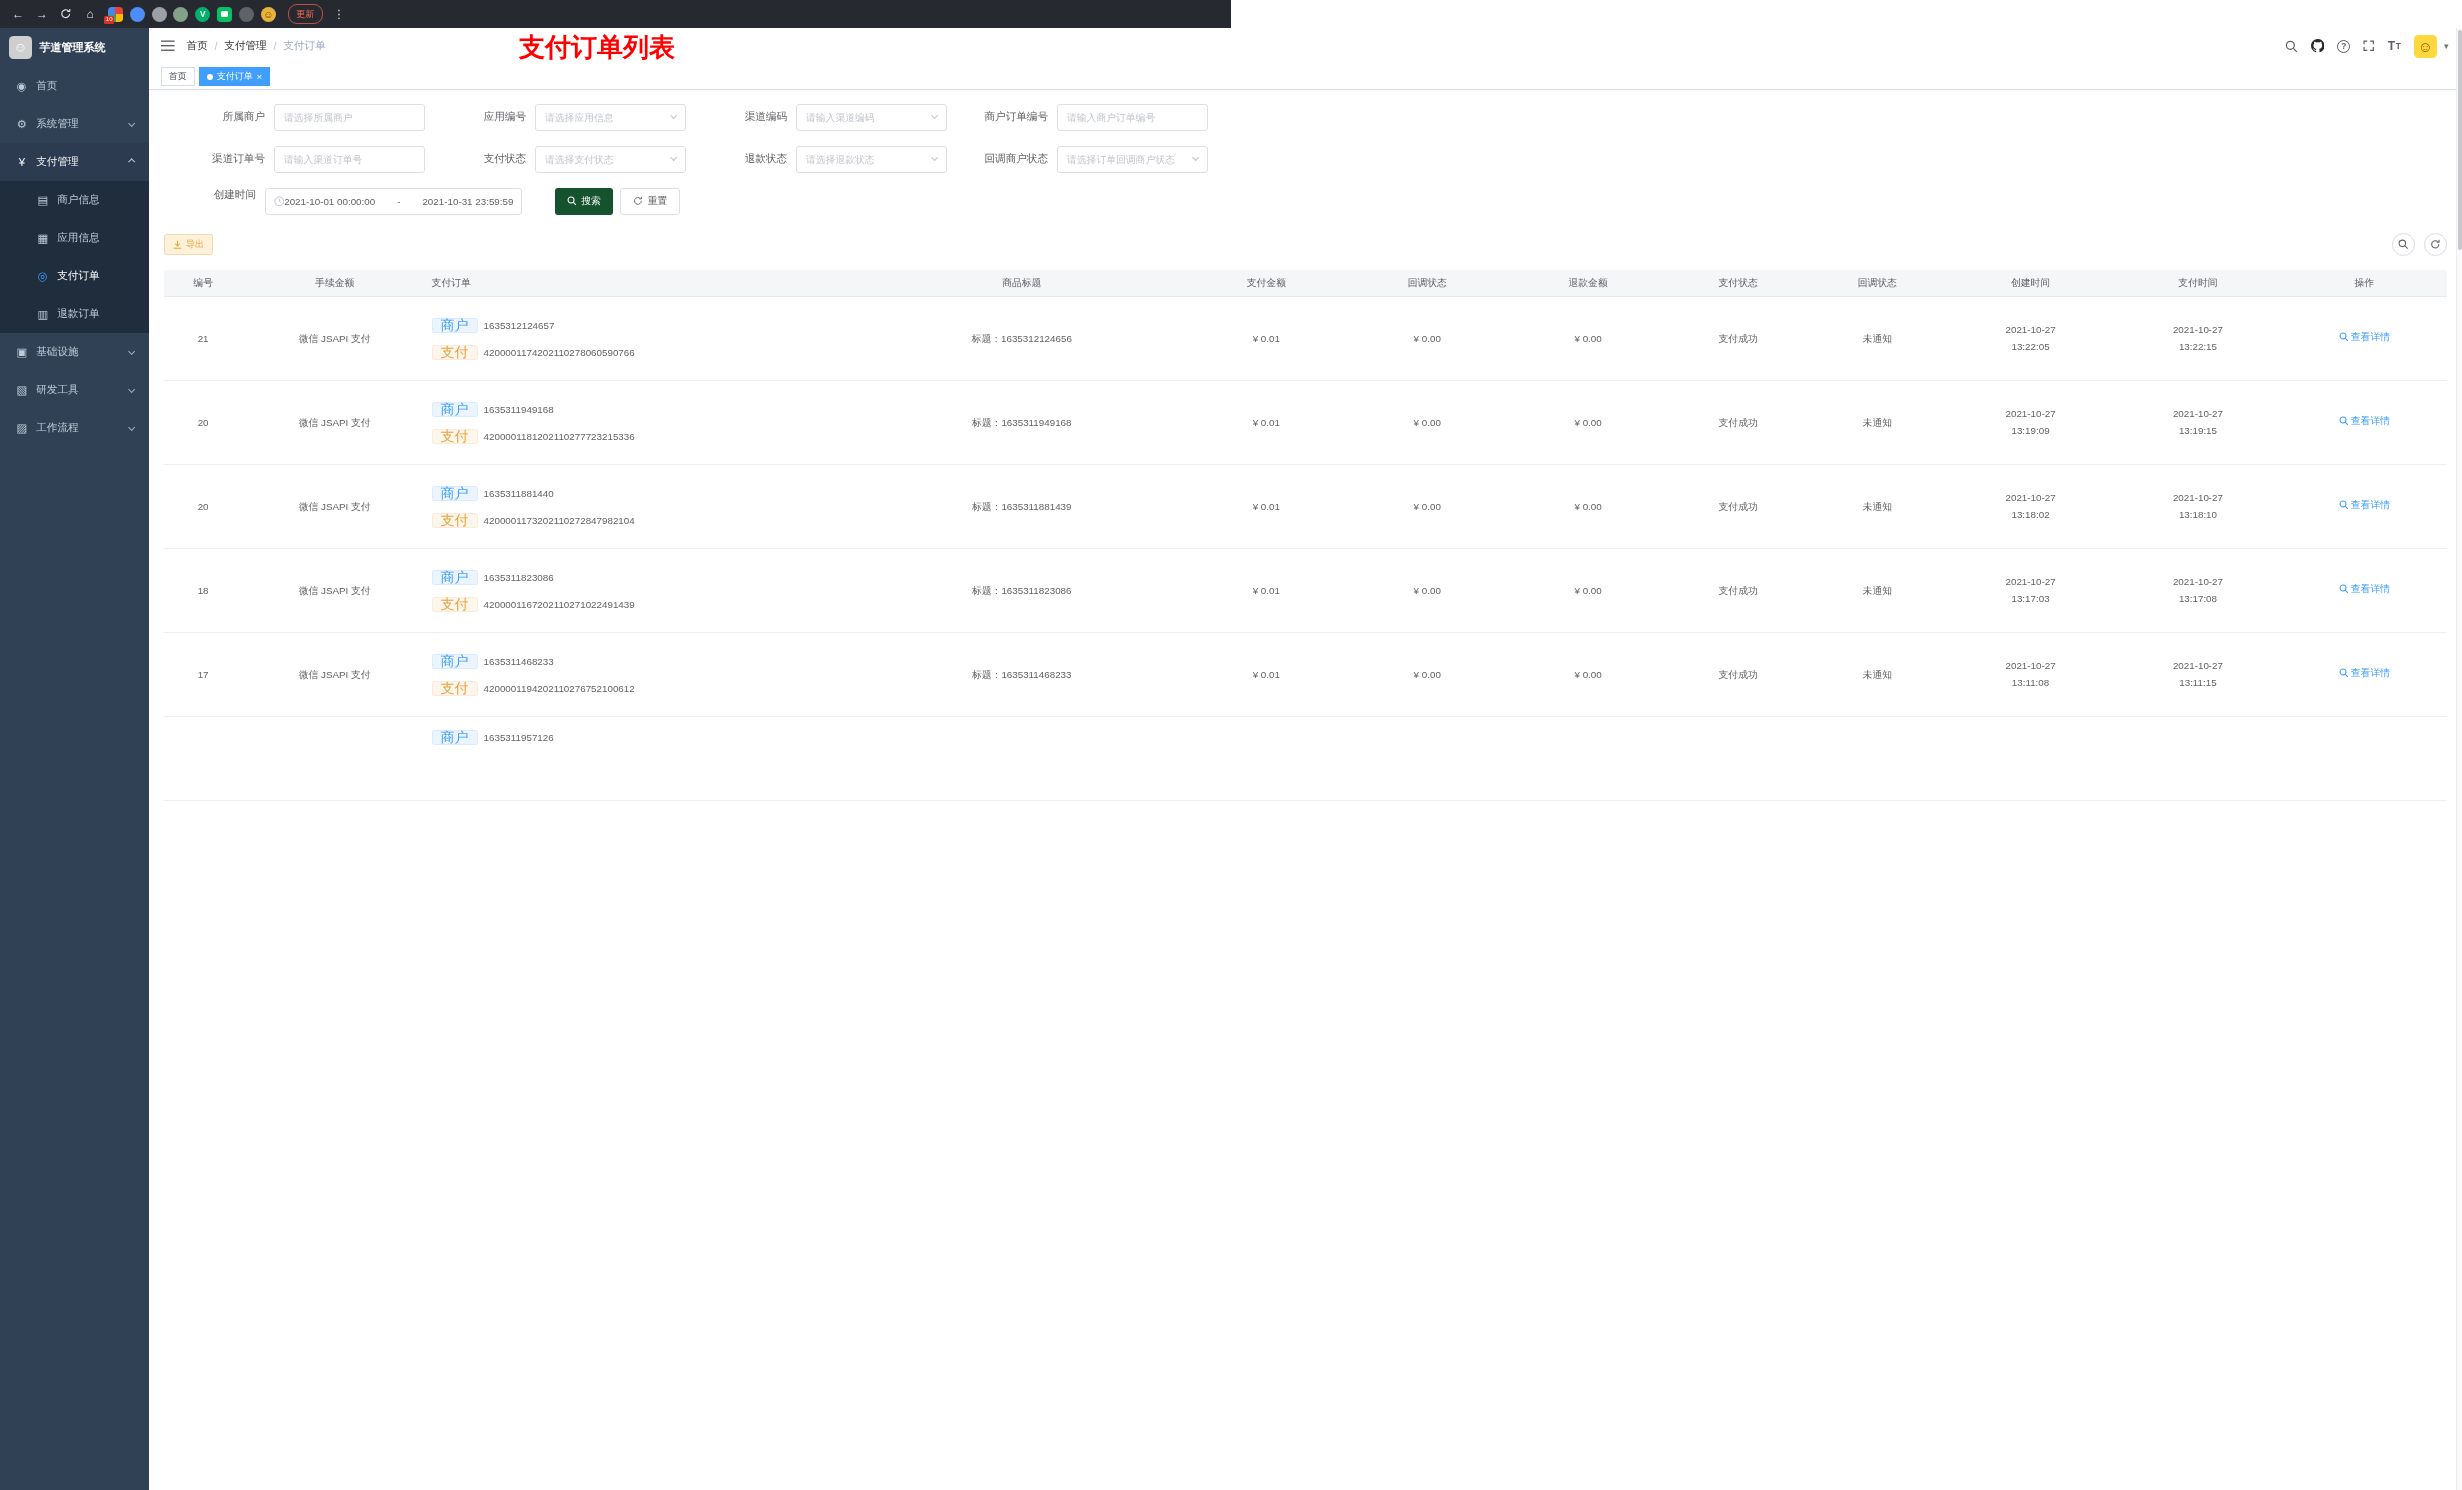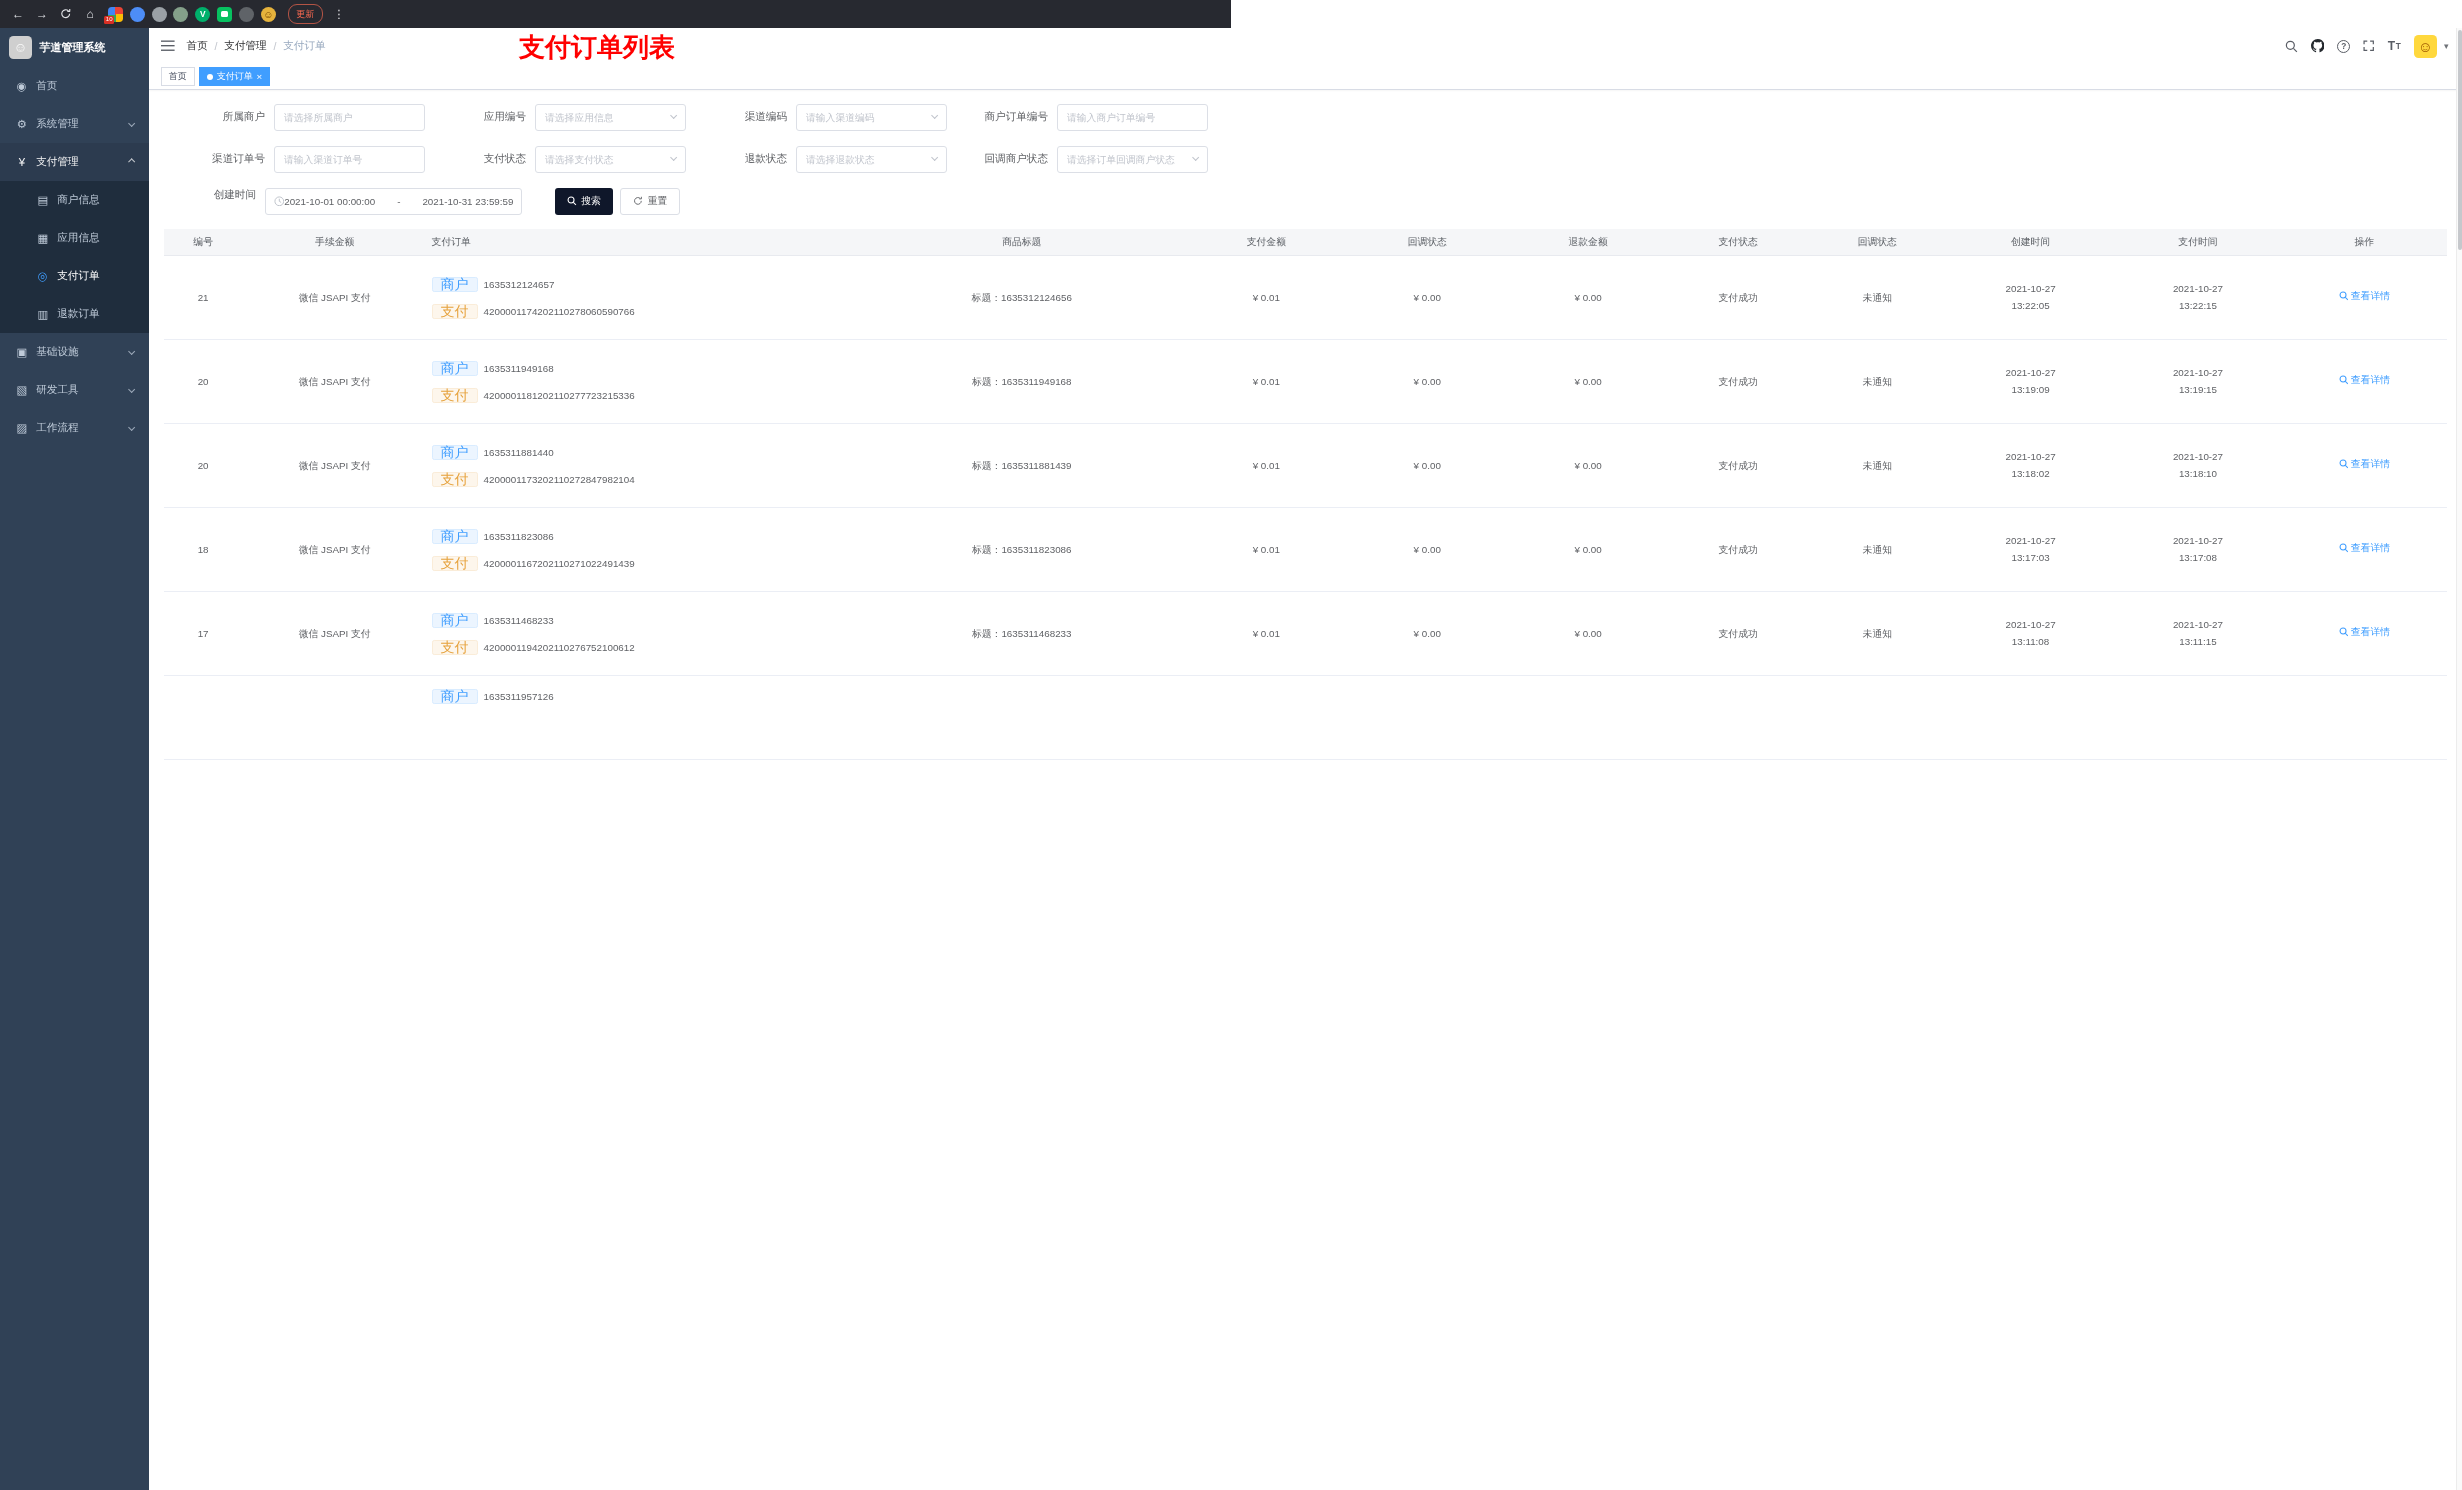--- a/index.html
+++ b/index.html
@@ -91,21 +91,21 @@
   .ctrl.select input { padding-right:21px; }
   .caret { position:absolute; right:9.8px; top:9.8px; width:5.3px; height:5.3px;
     border-right:1px solid #c0c4cc; border-bottom:1px solid #c0c4cc; transform:rotate(45deg); }
   .f-date-label { width:101px; text-align:right; padding-right:9px; font-size:10.6px; color:#606266; }
   .date-box { width:257px; height:27px; border:0.8px solid #dcdfe6; border-radius:3px;
     display:flex; align-items:center; gap:0; padding:0 7.6px; font-size:9.8px; color:#606266; cursor:text; }
   .date-sep { flex:1; text-align:center; color:#606266; }
   .btn { height:27px; border-radius:3px; font-size:9.8px; display:inline-flex; align-items:center;
     gap:4.5px; padding:0 12px; cursor:pointer; border:none;
     font-family:"Liberation Sans","DejaVu Sans",sans-serif; }
-  .btn-primary { background:#0f172a; color:#fff; margin-left:33px; }
+  .btn-primary { background:#14532d; color:#fff; margin-left:33px; }
   .btn-plain { background:#fff; border:0.8px solid #dcdfe6; color:#606266; margin-left:7.6px; }
 
   
   .list-toolbar { display:flex; align-items:center; justify-content:space-between; margin-top:18px; }
   .btn-export { height:21px; border-radius:2.3px; font-size:9px; display:inline-flex; align-items:center;
     gap:3.8px; padding:0 8.3px; cursor:pointer; background:#fdf2d9; border:0.8px solid #f5dab1; color:#e6a23c; }
   .mini-group { display:flex; align-items:center; gap:9px; }
   .circle-btn { width:23px; height:23px; border-radius:50%; border:0.8px solid #d9dbe0; background:#fff;
     color:#5f6368; display:flex; align-items:center; justify-content:center; cursor:pointer; }
 
@@ -356,20 +356,42 @@
       </button>
       <button class="btn btn-plain">
         <svg width="9.8" height="9.8" viewBox="0 0 16 16" fill="none" stroke="#606266" stroke-width="1.5">
           <path d="M13.5 8a5.5 5.5 0 1 1-1.7-3.95"></path>
             <path d="M13.7 1.3v3.4h-3.4" stroke-linejoin="round"></path>
         </svg>
         <span>重置</span>
       </button>
     </div>
 
+    <div class="list-toolbar">
+      <button class="btn-export">
+        <svg width="9" height="9" viewBox="0 0 12 12" stroke="#e6a23c" stroke-width="1.4" fill="none">
+          <path d="M6 1v6.5M3 5l3 3 3-3M1 11h10"></path>
+        </svg>
+        <span>导出</span>
+      </button>
+      <span class="mini-group">
+        <span class="circle-btn">
+          <svg width="10.6" height="10.6" viewBox="0 0 17 17" fill="none" stroke="#5f6368" stroke-width="1.7">
+            <circle cx="7" cy="7" r="5.2"></circle>
+              <line x1="11" y1="11" x2="15.5" y2="15.5"></line>
+          </svg>
+        </span>
+        <span class="circle-btn">
+          <svg width="10.6" height="10.6" viewBox="0 0 16 16" fill="none" stroke="#5f6368" stroke-width="1.6">
+            <path d="M13.5 8a5.5 5.5 0 1 1-1.7-3.95"></path>
+              <path d="M13.7 1.3v3.4h-3.4" stroke-linejoin="round"></path>
+          </svg>
+        </span>
+      </span>
+    </div>
 
     <table class="grid">
       <colgroup>
         <col class="c1">
           <col class="c2">
           <col class="c3">
           <col class="c4">
           <col class="c5">
           <col class="c6">
         <col class="c7">

